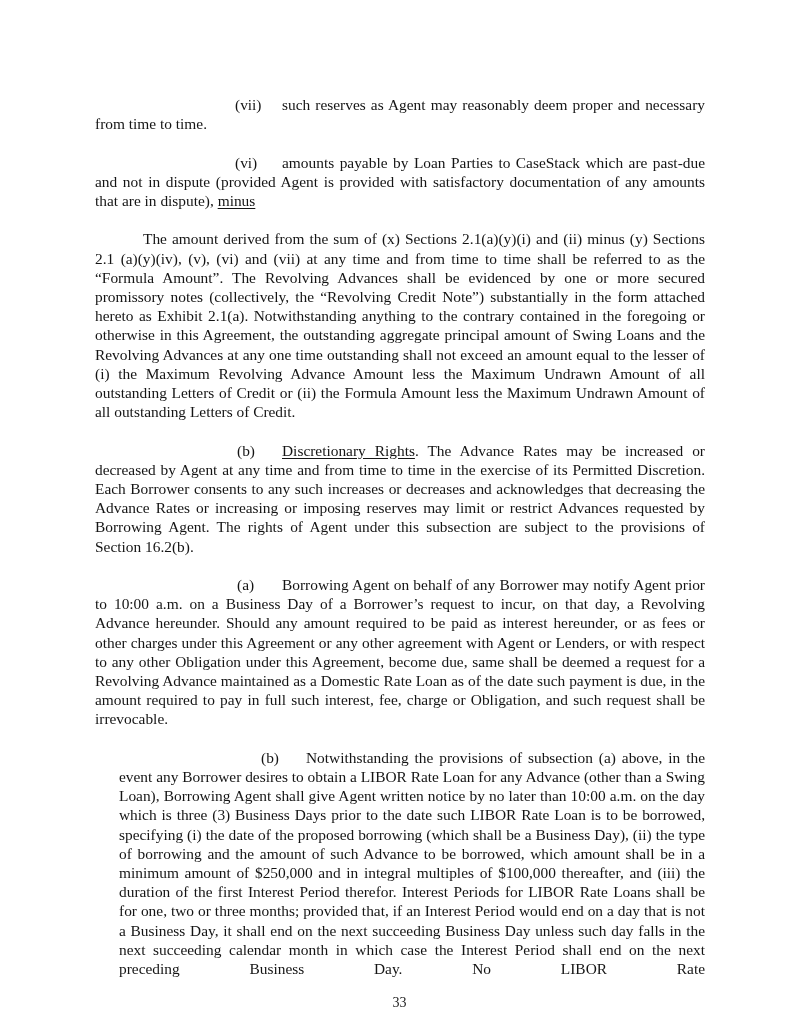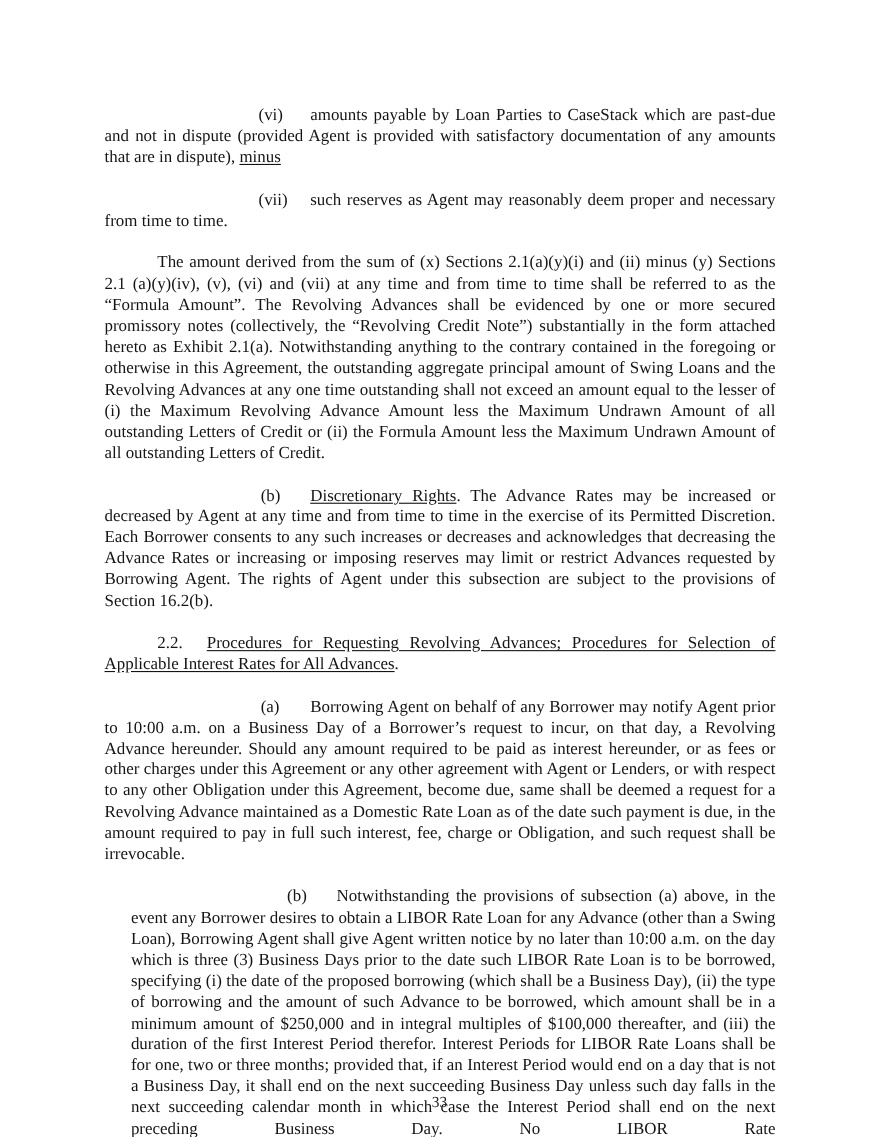--- a/index.html
+++ b/index.html
@@ -36,37 +36,34 @@
     font-family: "Liberation Serif", "DejaVu Serif", serif;
     font-size: 14px;
     color: #222;
   }
 </style>
 </head>
 <body>
 
 <div class="page">
 
+  <p class="para sub">
+    <span class="num">(vii)</span><span>such reserves as Agent may reasonably deem proper and necessary from time to time.</span>
+  </p>
+
   <p class="para sub" style="text-align: justify;">
     <span class="num">(vi)</span><span>amounts payable by Loan Parties to CaseStack which are past-due and not in dispute (provided Agent is provided with satisfactory documentation of any amounts that are in dispute), </span><u>minus</u>
-  </p>
-
-  <p class="para sub">
-    <span class="num">(vii)</span><span>such reserves as Agent may reasonably deem proper and necessary from time to time.</span>
   </p>
 
   <p class="para first-indent">The amount derived from the sum of (x) Sections 2.1(a)(y)(i) and (ii) minus (y) Sections 2.1 (a)(y)(iv), (v), (vi) and (vii) at any time and from time to time shall be referred to as the “Formula Amount”. The Revolving Advances shall be evidenced by one or more secured promissory notes (collectively, the “Revolving Credit Note”) substantially in the form attached hereto as Exhibit 2.1(a).  Notwithstanding anything to the contrary contained in the foregoing or otherwise in this Agreement, the outstanding aggregate principal amount of Swing Loans and the Revolving Advances at any one time outstanding shall not exceed an amount equal to the lesser of (i) the Maximum Revolving Advance Amount less the Maximum Undrawn Amount of all outstanding Letters of Credit or (ii) the Formula Amount less the Maximum Undrawn Amount of all outstanding Letters of Credit.</p>
 
   <p class="para sub">
     <span class="num b-style">(b)</span><u>Discretionary Rights</u><span>.  The Advance Rates may be increased or decreased by Agent at any time and from time to time in the exercise of its Permitted Discretion.  Each Borrower consents to any such increases or decreases and acknowledges that decreasing the Advance Rates or increasing or imposing reserves may limit or restrict Advances requested by Borrowing Agent. The rights of Agent under this subsection are subject to the provisions of Section 16.2(b).</span>
   </p>
 
-  <p class="para">
-    <span class="sec-num">2.2.</span><u>Procedures for Requesting Revolving Advances; Procedures for Selection of Applicable Interest Rates for All Advances</u><span>.</span>
-  </p>
 
   <p class="para sub">
     <span class="num b-style">(a)</span><span>Borrowing Agent on behalf of any Borrower may notify Agent prior to 10:00 a.m. on a Business Day of a Borrower’s request to incur, on that day, a Revolving Advance hereunder.  Should any amount required to be paid as interest hereunder, or as fees or other charges under this Agreement or any other agreement with Agent or Lenders, or with respect to any other Obligation under this Agreement, become due, same shall be deemed a request for a Revolving Advance maintained as a Domestic Rate Loan as of the date such payment is due, in the amount required to pay in full such interest, fee, charge or Obligation, and such request shall be irrevocable.</span>
   </p>
 
   <p class="para sub" style="text-align-last: justify; margin-left: 24px;">
     <span class="num b-style">(b)</span><span>Notwithstanding the provisions of subsection (a) above, in the event any Borrower desires to obtain a LIBOR Rate Loan for any Advance (other than a Swing Loan), Borrowing Agent shall give Agent written notice by no later than 10:00 a.m. on the day which is three (3) Business Days prior to the date such LIBOR Rate Loan is to be borrowed, specifying (i) the date of the proposed borrowing (which shall be a Business Day), (ii) the type of borrowing and the amount of such Advance to be borrowed, which amount shall be in a minimum amount of $250,000 and in integral multiples of $100,000 thereafter, and (iii) the duration of the first Interest Period therefor.  Interest Periods for LIBOR Rate Loans shall be for one, two or three months; provided that, if an Interest Period would end on a day that is not a Business Day, it shall end on the next succeeding Business Day unless such day falls in the next succeeding calendar month in which case the Interest Period shall end on the next preceding Business Day.  No LIBOR Rate</span>
   </p>
 
 </div>

